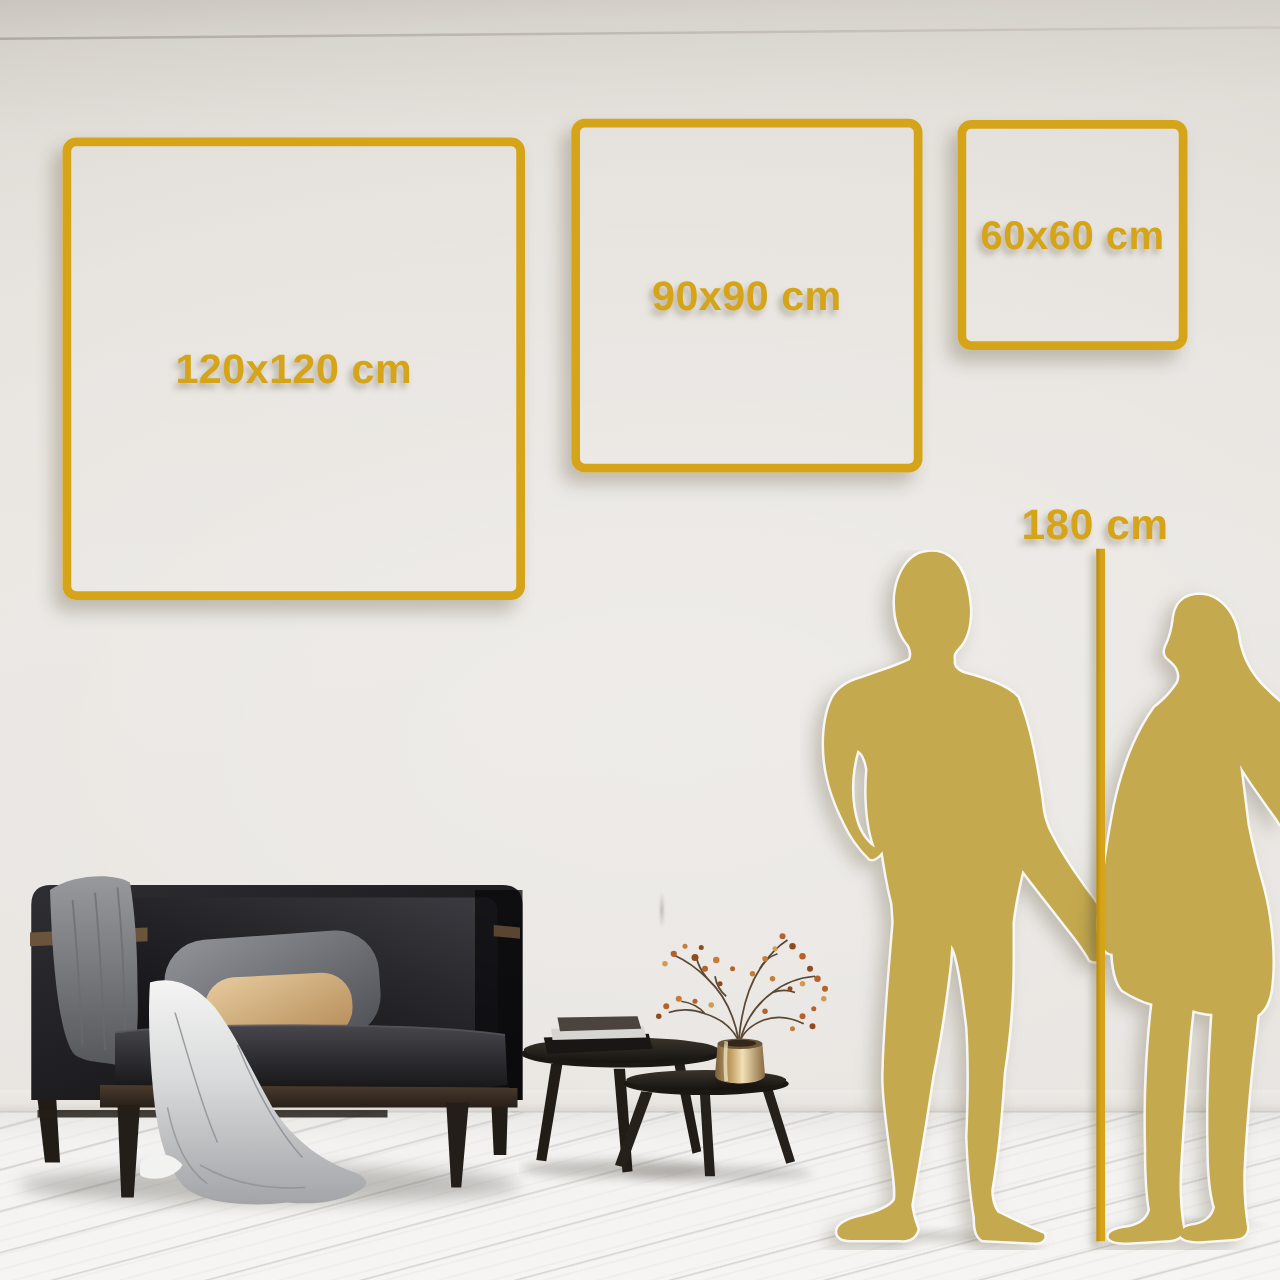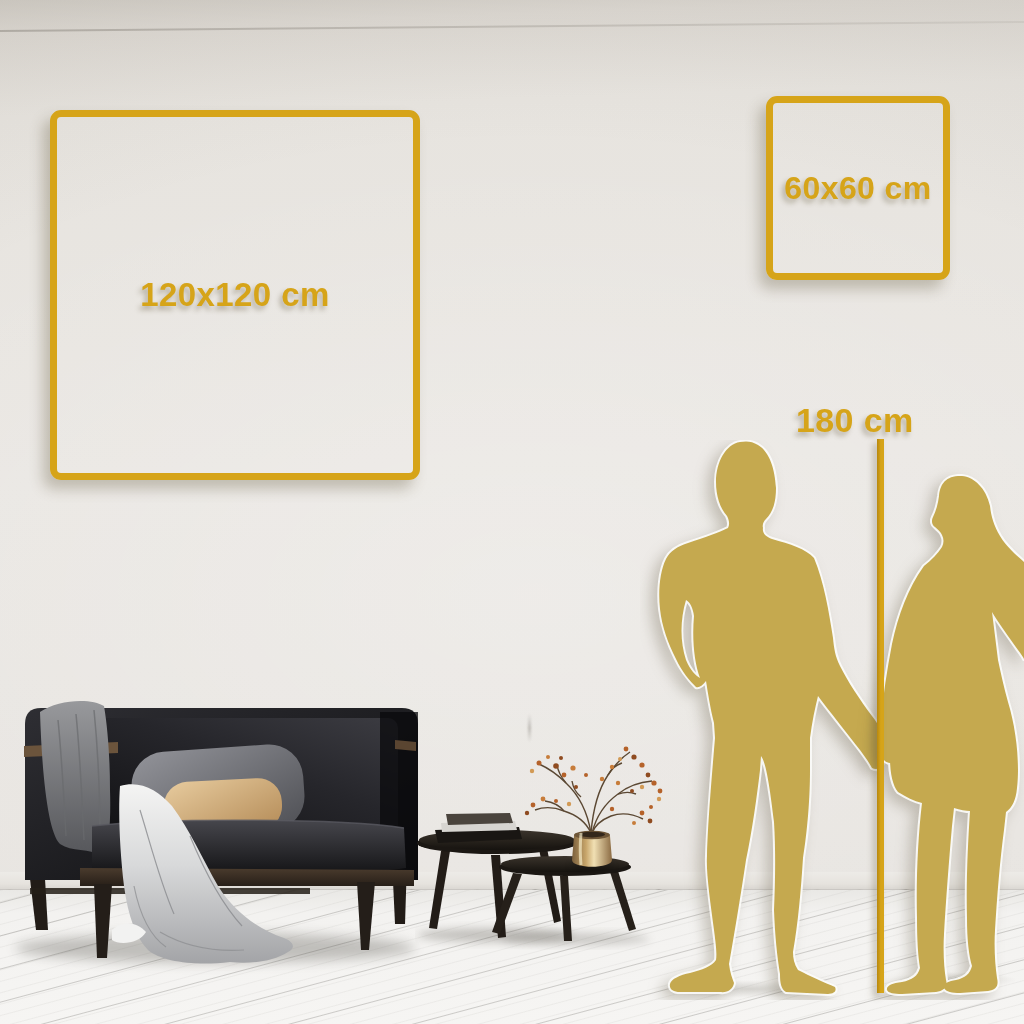--- a/index.html
+++ b/index.html
@@ -29,21 +29,21 @@
     box-shadow:-7px 9px 14px rgba(100,90,62,0.32);
     display:flex;align-items:center;justify-content:center;}
   .frame-120{left:50px;top:110px;width:370px;height:370px;}
   .frame-90{left:457px;top:95px;width:281px;height:283px;}
   .frame-60{left:766px;top:96px;width:184px;height:184px;}
   .frame-label{color:var(--gold-accent,#D6A419);font-weight:700;font-size:33px;
     letter-spacing:0.4px;text-shadow:-3px 4px 5px rgba(100,90,60,0.38);white-space:nowrap;}
   .frame-60 .frame-label{font-size:32px;}
 
   
-  .height-label{position:absolute;left:796px;top:401px;width:160px;z-index:4;
+  .height-label{position:absolute;left:796px;top:401px;width:160px;z-index:4;text-align:center;
     color:var(--gold-accent,#D6A419);font-weight:700;font-size:34px;letter-spacing:0.4px;
     text-shadow:-3px 4px 5px rgba(100,90,60,0.38);}
   .height-line{position:absolute;left:877px;top:439px;width:7px;height:554px;z-index:6;
     background:linear-gradient(90deg,#B8880E,var(--gold-accent,#D6A419) 55%);
     box-shadow:-4px 4px 6px rgba(100,90,60,0.30);}
 
   
   .sofa{position:absolute;left:0;top:690px;width:430px;height:300px;z-index:3;}
   .tables{position:absolute;left:415px;top:735px;width:270px;height:215px;z-index:3;}
 
@@ -63,20 +63,23 @@
 <div class="stage">
 
   <div class="wall"></div>
   <div class="ceiling-line"></div>
   <div class="baseboard"></div>
   <div class="floor"></div>
   <div class="wall-smudge"></div>
 
   <div class="frame frame-120">
     <span class="frame-label">120x120 cm</span>
+  </div>
+  <div class="frame frame-90">
+    <span class="frame-label">90x90 cm</span>
   </div>
   <div class="frame frame-60">
     <span class="frame-label">60x60 cm</span>
   </div>
 
   <svg class="sofa" viewBox="0 0 430 300">
     <defs>
       <linearGradient id="sofaBody" x1="0" y1="0" x2="1" y2="1">
         <stop offset="0" stop-color="#2e2e33"></stop>
           <stop offset="1" stop-color="#0e0e10"></stop>

